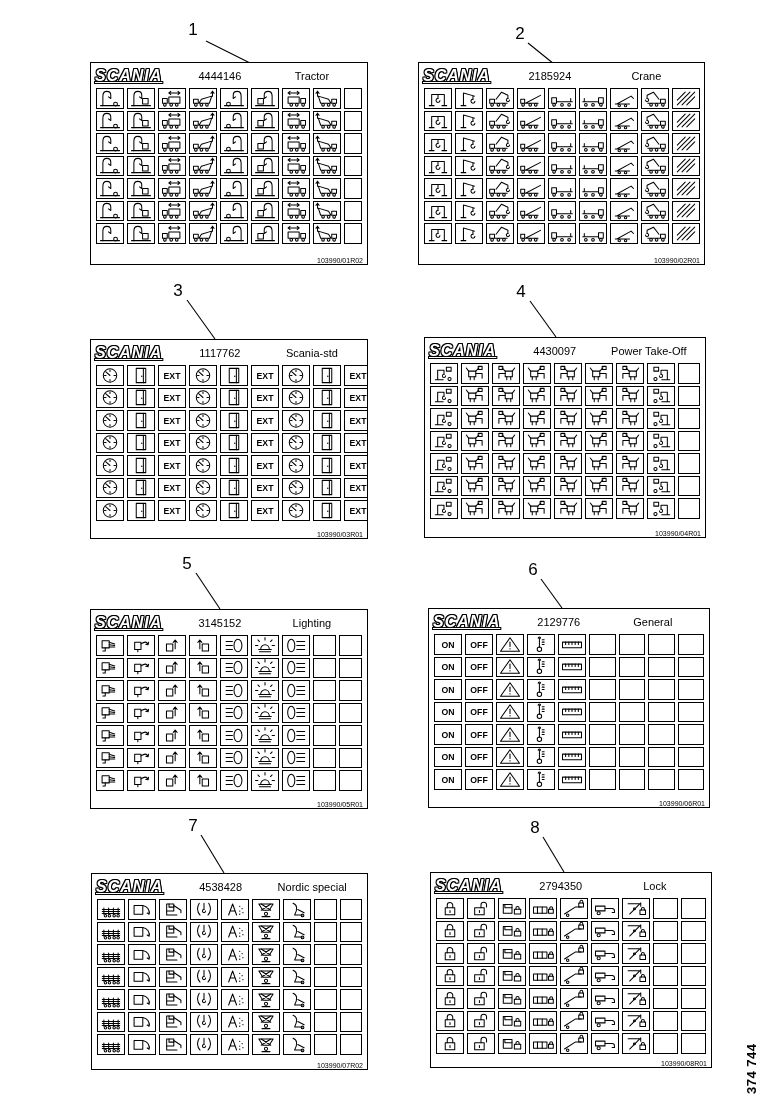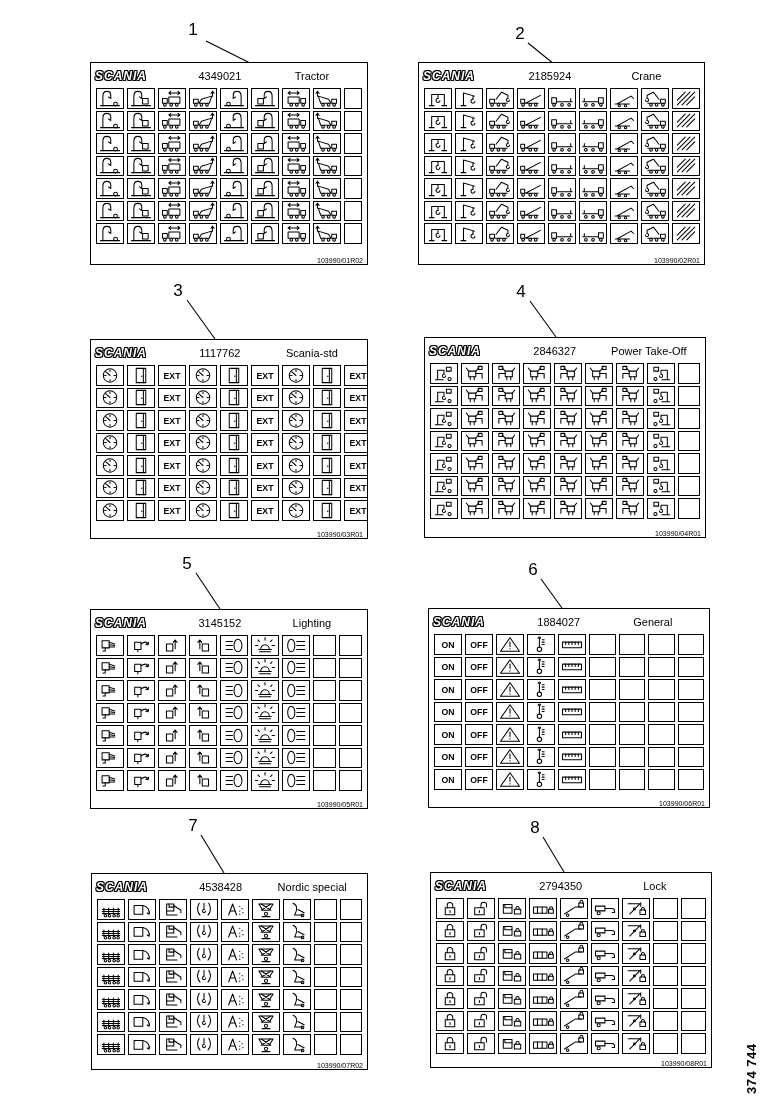--- a/index.html
+++ b/index.html
@@ -11,22 +11,22 @@
   .s1{left:90px;top:62px;width:278px;height:203px}
   .s2{left:418px;top:62px;width:287px;height:203px}
   .s3{left:90px;top:339px;width:278px;height:200px}
   .s4{left:424px;top:337px;width:282px;height:201px}
   .s5{left:90px;top:609px;width:278px;height:200px}
   .s6{left:428px;top:608px;width:282px;height:200px}
   .s7{left:91px;top:873px;width:277px;height:197px}
   .s8{left:430px;top:872px;width:282px;height:196px}
 
   .sheet-head{display:grid;grid-template-columns:84px 1fr 1.25fr;align-items:center;height:20px;margin-bottom:2px;}
-  .logo{font-weight:bold;font-size:12px;letter-spacing:1px;color:#fff;font-style:italic;
-        text-shadow:-1px -1px 0 #000,1px -1px 0 #000,-1px 1px 0 #000,1px 1px 0 #000,0 -1px 0 #000,0 1px 0 #000,-1px 0 0 #000,1px 0 0 #000;}
+  .logo{font-weight:bold;font-size:16px;letter-spacing:1px;color:#fff;font-style:italic;
+        text-shadow:-1px -1px 0 #000,1px -1px 0 #000,-1px 1px 0 #000,1px 1px 0 #000,0 -1px 0 #000,0 1px 0 #000,-1px 0 0 #000,1px 0 0 #000;text-decoration:underline;}
   .partno,.title{text-align:center;font-size:11px;}
 
   .grid{display:grid;grid-template-columns:repeat(9,1fr);gap:2px 3px;padding:0 1px;}
   .cell{border:1.2px solid #000;height:20.5px;display:flex;align-items:center;justify-content:center;box-sizing:border-box;background:#fff;}
   .ic{width:26px;height:19px;stroke:#000;fill:none;stroke-width:1.3;stroke-linecap:round;stroke-linejoin:round;}
   .ic.flip{transform:scaleX(-1);}
 
   .sheetcode{position:absolute;right:4px;bottom:0px;font-size:7px;letter-spacing:0;color:#000;}
 
   
@@ -269,21 +269,21 @@
   <span class="callout c3">3</span>
   <span class="callout c4">4</span>
   <span class="callout c5">5</span>
   <span class="callout c6">6</span>
   <span class="callout c7">7</span>
   <span class="callout c8">8</span>
 
   <section class="sheet s1">
     <div class="sheet-head">
       <span class="logo">SCANIA</span>
-      <span class="partno">4349021</span>
+      <span class="partno">4444146</span>
       <span class="title">Tractor</span>
     </div>
     <div class="grid">
         <div class="cell">
           <svg viewBox="0 0 30 24" class="ic">
             <use href="#i-hook-arm"></use>
           </svg>
         </div>
         <div class="cell">
           <svg viewBox="0 0 30 24" class="ic">
@@ -1219,21 +1219,21 @@
             <use href="#i-ext"></use>
           </svg>
         </div>
       </div>
     <span class="sheetcode">103990/03R01</span>
   </section>
 
   <section class="sheet s4">
     <div class="sheet-head">
       <span class="logo">SCANIA</span>
-      <span class="partno">2846327</span>
+      <span class="partno">4430097</span>
       <span class="title">Power Take-Off</span>
     </div>
     <div class="grid">
         <div class="cell">
           <svg viewBox="0 0 30 24" class="ic">
             <use href="#i-pto-crane"></use>
           </svg>
         </div>
         <div class="cell">
           <svg viewBox="0 0 30 24" class="ic">
@@ -1787,21 +1787,21 @@
         </div>
         <div class="cell"></div>
         <div class="cell"></div>
       </div>
     <span class="sheetcode">103990/05R01</span>
   </section>
 
   <section class="sheet s6">
     <div class="sheet-head">
       <span class="logo">SCANIA</span>
-      <span class="partno">1884027</span>
+      <span class="partno">2129776</span>
       <span class="title">General</span>
     </div>
     <div class="grid">
         <div class="cell">
           <svg viewBox="0 0 30 24" class="ic">
             <use href="#i-on-text"></use>
           </svg>
         </div>
         <div class="cell">
           <svg viewBox="0 0 30 24" class="ic">

